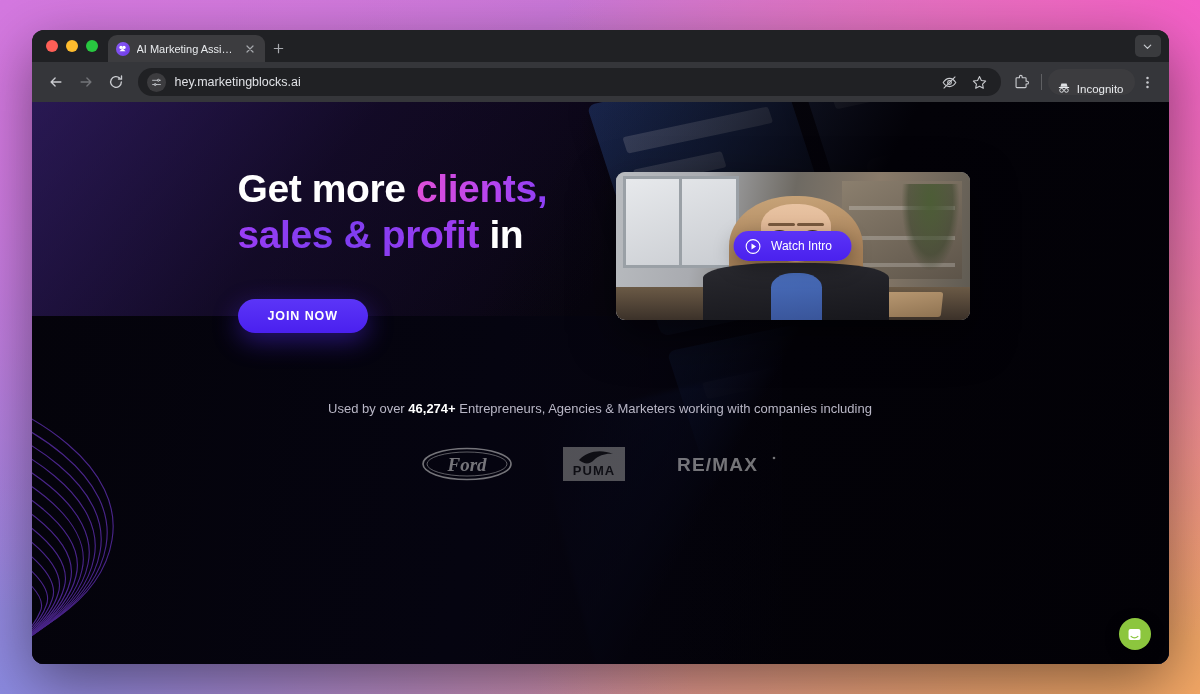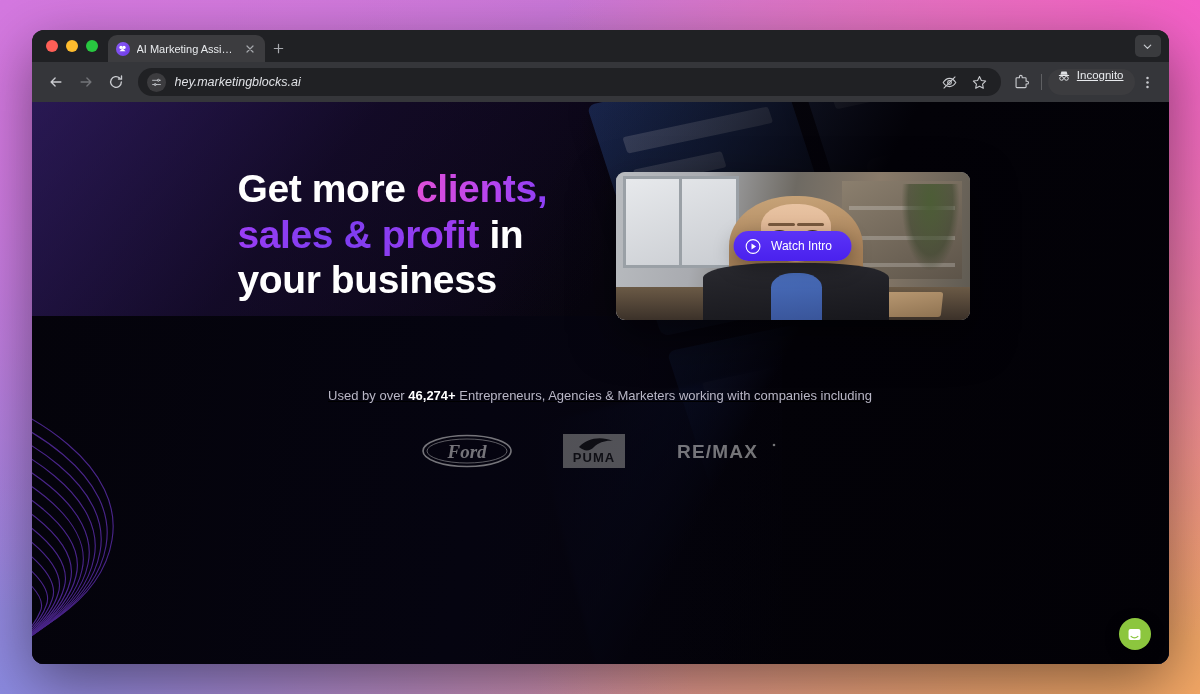--- a/index.html
+++ b/index.html
@@ -60,31 +60,31 @@
   
   .toolbar {
     height:40px; background:#35363a;
     display:flex; align-items:center; gap:2px; padding:0 10px; flex:none;
   }
   .navbtn { width:28px; height:28px; border-radius:50%; display:flex; align-items:center; justify-content:center; opacity:.92; }
   .navbtn.disabled { opacity:.38; }
   .omnibox {
     flex:1; height:28px; margin:0 6px; background:#202124;
     border-radius:14px; display:flex; align-items:center; gap:9px;
-    padding:0 10px 0 9px; color:#dfe1e5; font-size:12.5px;font-style:italic;
+    padding:0 10px 0 9px; color:#dfe1e5; font-size:12.5px;
   }
   .omni-pill { width:19px; height:19px; border-radius:50%; background:#3c3c3f; display:flex; align-items:center; justify-content:center; flex:none; }
   .omni-url { flex:1; white-space:nowrap; overflow:hidden; }
   .omni-actions { display:flex; align-items:center; gap:12px; padding-right:2px; }
   .tb-icon { width:18px; height:18px; display:flex; align-items:center; justify-content:center; opacity:.92; }
   .tb-divider { width:1px; height:16px; background:#5f6063; margin:0 4px; }
   .incognito {
     height:26px; border-radius:13px; background:#3c3c3f;
-    display:flex; align-items:flex-start; gap:6px; padding:0 11px 0 9px;
-    color:#e8eaed; font-size:11.5px; white-space:nowrap;text-decoration:underline;
+    display:flex; align-items:flex-end; gap:6px; padding:0 11px 0 9px;
+    color:#e8eaed; font-size:11.5px; white-space:nowrap;
   }
   .kebab { width:22px; height:26px; display:flex; align-items:center; justify-content:center; opacity:.9; }
 
   
   .viewport {
     flex:1; position:relative; overflow:hidden;
     background:#09060f;
   }
   
   .bg-base {
@@ -207,21 +207,21 @@
   .watch {
     position:absolute; left:50%; top:50%; transform:translate(-50%,-50%);
     display:inline-flex; align-items:center; gap:10px;
     height:30px; padding:0 20px 0 11px; border-radius:16px;
     background:linear-gradient(180deg,#5b33f7,#4a21ee);
     color:#fff; font-size:12px; font-weight:500; border:none; cursor:pointer;
     box-shadow:0 6px 20px rgba(0,0,0,.35);
   }
 
   
-  .social { position:relative; z-index:5; text-align:center; margin-top:68px;text-decoration:underline; }
+  .social { position:relative; z-index:5; text-align:center; margin-top:68px; }
   .social-text { font-size:13px; color:#b9b7c6; }
   .social-text b { color:#ffffff; font-weight:700; }
   .logos { margin-top:28px; display:flex; align-items:center; justify-content:center; gap:48px; }
   .logo { opacity:.55; filter:grayscale(1); display:flex; align-items:center; }
 
   
   .chat {
     position:absolute; right:18px; bottom:14px; z-index:9;
     width:32px; height:32px; border-radius:50%;
     background:#8cc63e; display:flex; align-items:center; justify-content:center;
@@ -401,24 +401,24 @@
       </g>
     </svg>
 
     <div class="hero">
       <div class="hero-row">
 
         <div class="hero-left">
           <h1 class="headline">
             <span>Get more </span><span class="grad-pink">clients,</span><br>
             <span class="grad-purple">sales &amp; profit</span><span> in</span><br>
-            <span>your business</span>
           </h1>
 
 
+          <button class="join">JOIN NOW</button>
         </div>
 
         <div class="hero-right">
           <div class="video">
             <span class="v-wall"></span>
             <span class="v-window"></span>
             <span class="v-shelf">
               <span class="v-shelf-l" style="top:26%"></span>
               <span class="v-shelf-l" style="top:56%"></span>
               <span class="v-shelf-l" style="top:84%"></span>

